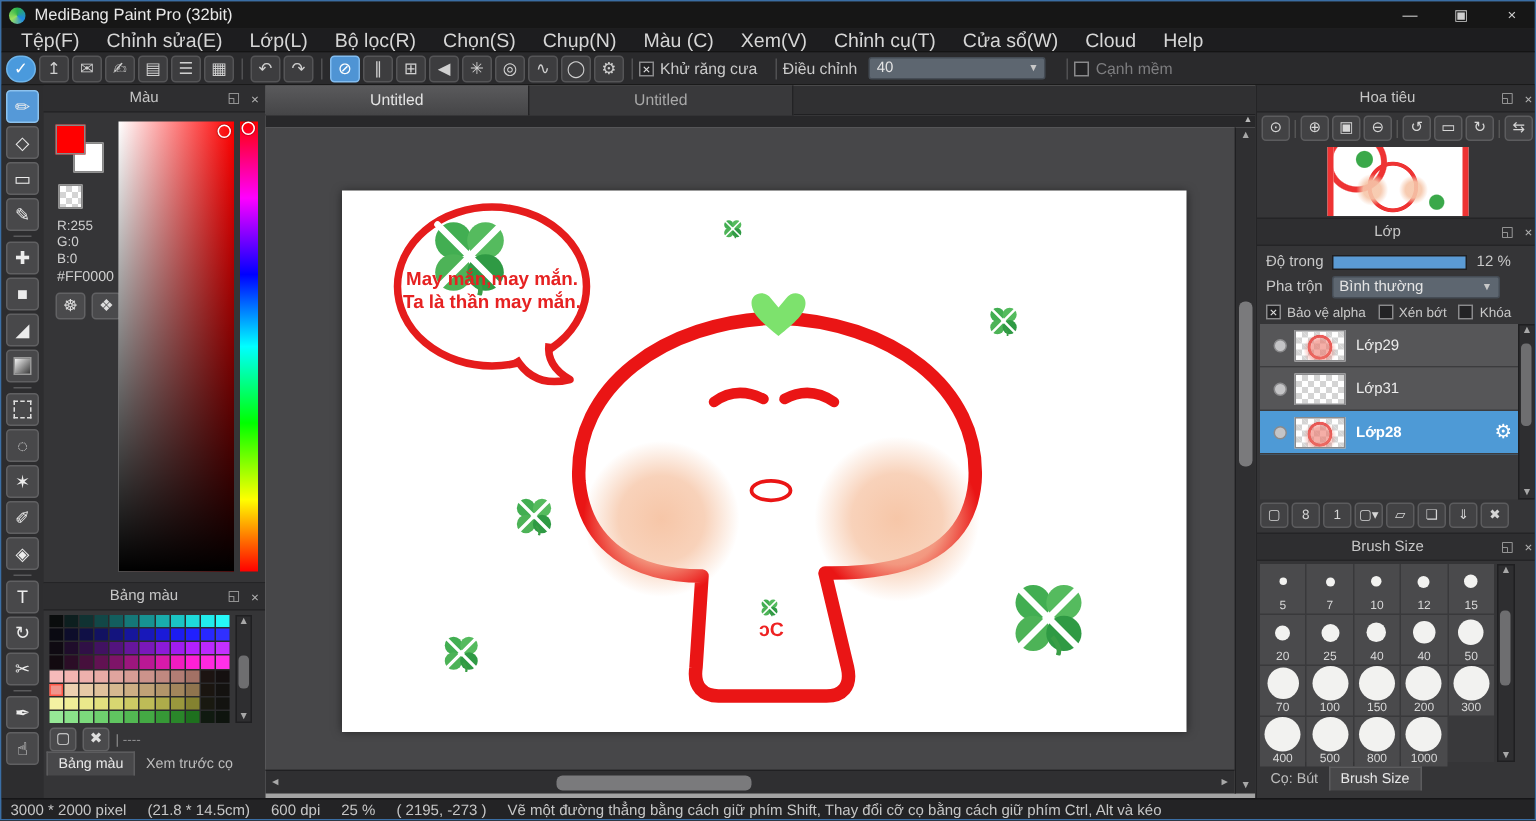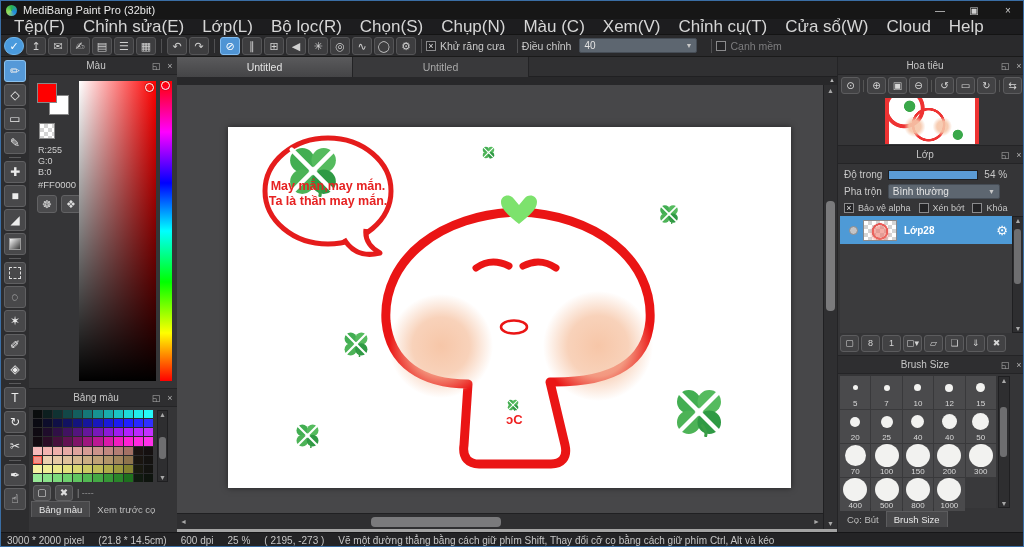--- a/index.html
+++ b/index.html
@@ -4,21 +4,21 @@
 <style>
   html,body{margin:0;padding:0;background:#000;}
   *{box-sizing:border-box;font-family:"Liberation Sans","DejaVu Sans",sans-serif;}
   #app{position:relative;width:1024px;height:547px;background:#2b2b2d;overflow:hidden;border:1px solid #3a6ea5;}
   
   #titlebar{position:absolute;left:0;top:0;width:1024px;height:18px;background:#161616;display:flex;align-items:center;color:#e8e8e8;font-size:11px;}
   #logo{width:11px;height:11px;border-radius:50%;margin:0 6px 0 5px;background:conic-gradient(#2bb24c,#1e88e5,#9be15d,#2bb24c);}
   #winctl{margin-left:auto;display:flex;height:100%;}
   .wbtn{width:34px;height:100%;display:flex;align-items:center;justify-content:center;color:#cfcfcf;font-size:10px;}
   #menubar{position:absolute;left:0;top:18px;width:1024px;height:16px;background:#1d1d1f;display:flex;align-items:center;padding-left:4px;border-bottom:1px solid #141414;}
-  .menu-item{color:#d6d6d6;font-size:17px;padding:0 9px;height:100%;display:flex;align-items:center;white-space:nowrap;}
+  .menu-item{color:#d6d6d6;font-size:13px;padding:0 9px;height:100%;display:flex;align-items:center;white-space:nowrap;}
   #toolbar{position:absolute;left:0;top:34px;width:1024px;height:22px;background:#2a2a2c;display:flex;align-items:center;padding-left:2px;border-bottom:1px solid #1a1a1a;}
   .tb-btn{width:20px;height:18px;margin:0 1px;background:#3d3d3f;border:1px solid #555557;border-radius:3px;color:#d0d0d0;font-size:11px;line-height:16px;text-align:center;overflow:hidden;}
   .tb-btn.sel{background:#4f94d4;border-color:#83bdf0;color:#fff;}
   .tb-btn.round{border-radius:9px;background:#4a9add;border-color:#6fb5ea;color:#fff;}
   .tb-sep{width:1px;height:14px;background:#505052;margin:0 4px;}
   .cb{width:10px;height:10px;border:1px solid #8a8a8c;background:#232325;color:#e0e0e0;font-size:9px;line-height:8px;text-align:center;margin-right:4px;}
   .cb.off{color:transparent;}
   .tb-label{color:#cacaca;font-size:10.5px;margin-right:8px;white-space:nowrap;}
   .tb-label.dim{color:#7d7d7f;}
   .dd{background:#5d6670;border:1px solid #454c55;color:#e4e4e4;font-size:10px;height:15px;display:flex;align-items:center;padding:0 4px;border-radius:2px;}
@@ -465,21 +465,21 @@
           <span class="phicon"> </span>
           <span class="ttl">Lớp</span>
           <span class="phicon">◱</span>
           <span class="phicon">×</span>
         </div>
         <div class="lrow" style="height:17px;margin-top:2px;">
           <span>Độ trong</span>
           <span id="op-slider">
               <span id="op-fill" style="width: 100%;"></span>
             </span>
-          <span>54 %</span>
+          <span>12 %</span>
         </div>
         <div class="lrow" style="height:17px;">
           <span>Pha trộn</span>
           <span class="dd" id="blend-dd">
             <span>Bình thường</span>
             <span class="car">▼</span>
           </span>
         </div>
         <div class="lrow" id="layer-cbs" style="height:15px;">
             <span class="lp-cb">
@@ -489,20 +489,30 @@
             <span class="lp-cb">
               <span class="cb off"></span>
               <span>Xén bớt</span>
             </span>
             <span class="lp-cb">
               <span class="cb off"></span>
               <span>Khóa</span>
             </span>
           </div>
         <div id="layer-list">
+            <div class="layer-row">
+              <span class="eye-dot"></span>
+              <span class="lthumb checker art"></span>
+              <span>Lớp29</span>
+            </div>
+            <div class="layer-row">
+              <span class="eye-dot"></span>
+              <span class="lthumb checker"></span>
+              <span>Lớp31</span>
+            </div>
             <div class="layer-row sel">
               <span class="eye-dot"></span>
               <span class="lthumb checker art"></span>
               <span>Lớp28</span>
               <span class="lgear">⚙</span>
             </div>
           </div>
         <div id="layer-scroll" class="vscroll-s">
           <div class="sarrow" style="top:0;">▲</div>
           <div class="vthumb" style="top:12px;height:55px;"></div>

